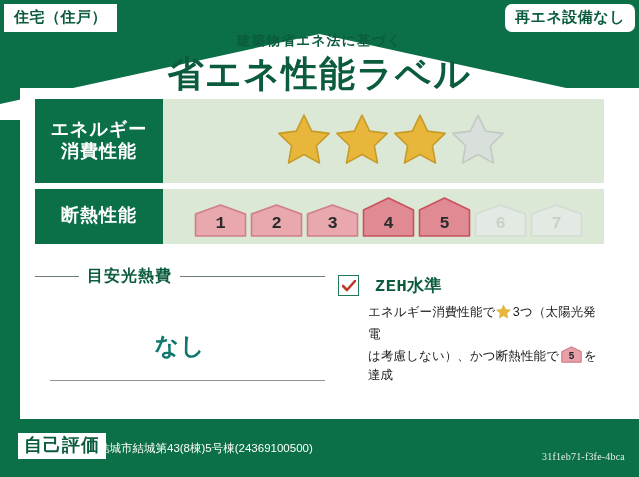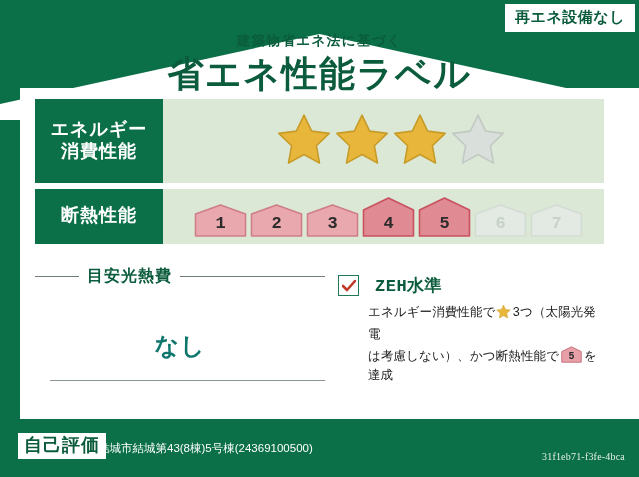--- a/index.html
+++ b/index.html
@@ -38,21 +38,21 @@
     color: #0b5c3c;
     font-weight: bold;
     font-size: 15px;
     letter-spacing: 0.5px;
     padding: 5px 10px 6px 10px;
     line-height: 1.1;
     white-space: nowrap;
     z-index: 6;
   }
   .corner-tag.left  { left: 4px; }
-  .corner-tag.right { right: 4px; }
+  .corner-tag.right { right: 4px; border-radius: 7px; }
 
   
   .title-wrap {
     position: absolute;
     left: 0;
     top: 34px;
     width: 639px;
     text-align: center;
     z-index: 5;
     pointer-events: none;
@@ -323,20 +323,21 @@
 <body>
 
 <div id="label-root">
 
   <div class="roof">
     <svg width="639" height="120" viewBox="0 0 639 120" xmlns="http://www.w3.org/2000/svg">
       <polygon points="319.5,34 639,104 639,120 0,120 0,104" fill="#ffffff"></polygon>
     </svg>
   </div>
 
+  <div class="corner-tag left">住宅（住戸）</div>
   <div class="corner-tag right">再エネ設備なし</div>
 
   <div class="title-wrap">
     <div class="title-sub">建築物省エネ法に基づく</div>
     <div class="title-main">省エネ性能ラベル</div>
   </div>
 
   <div class="card">
 
     <div class="perf-row" id="row-energy">

